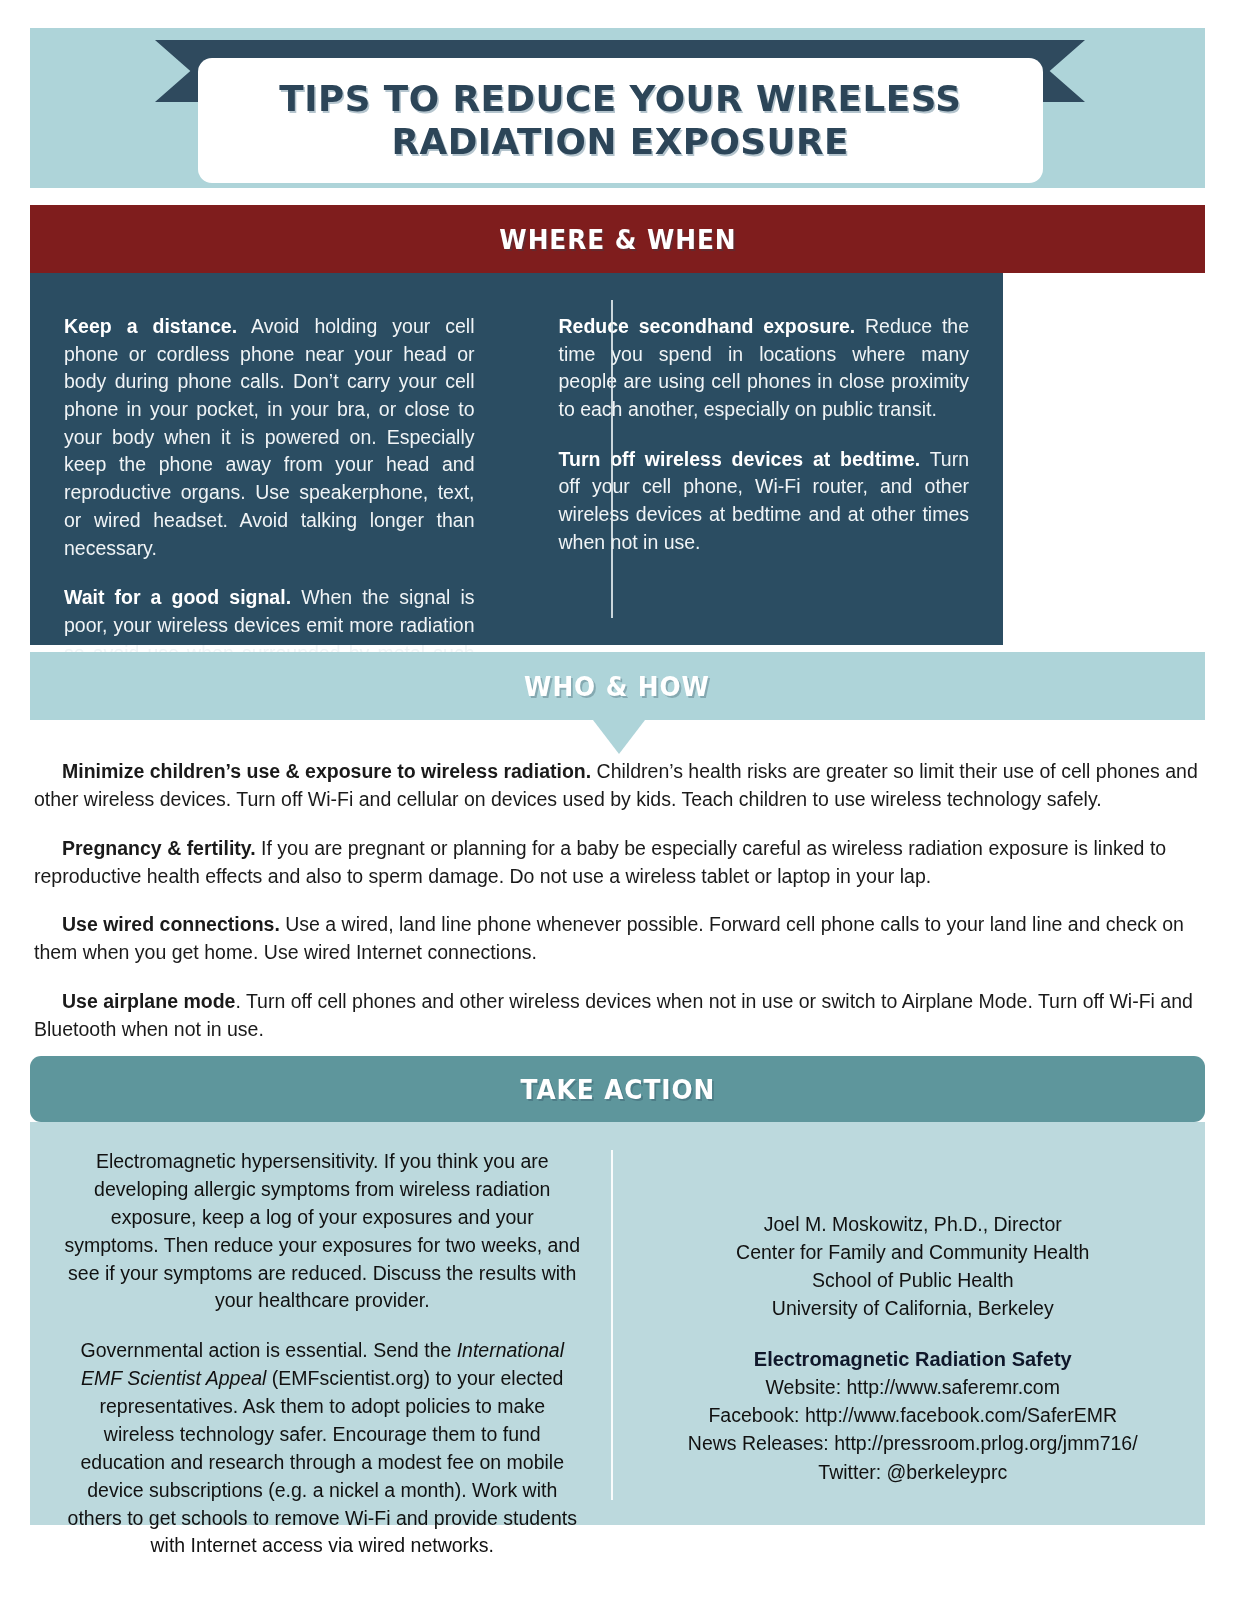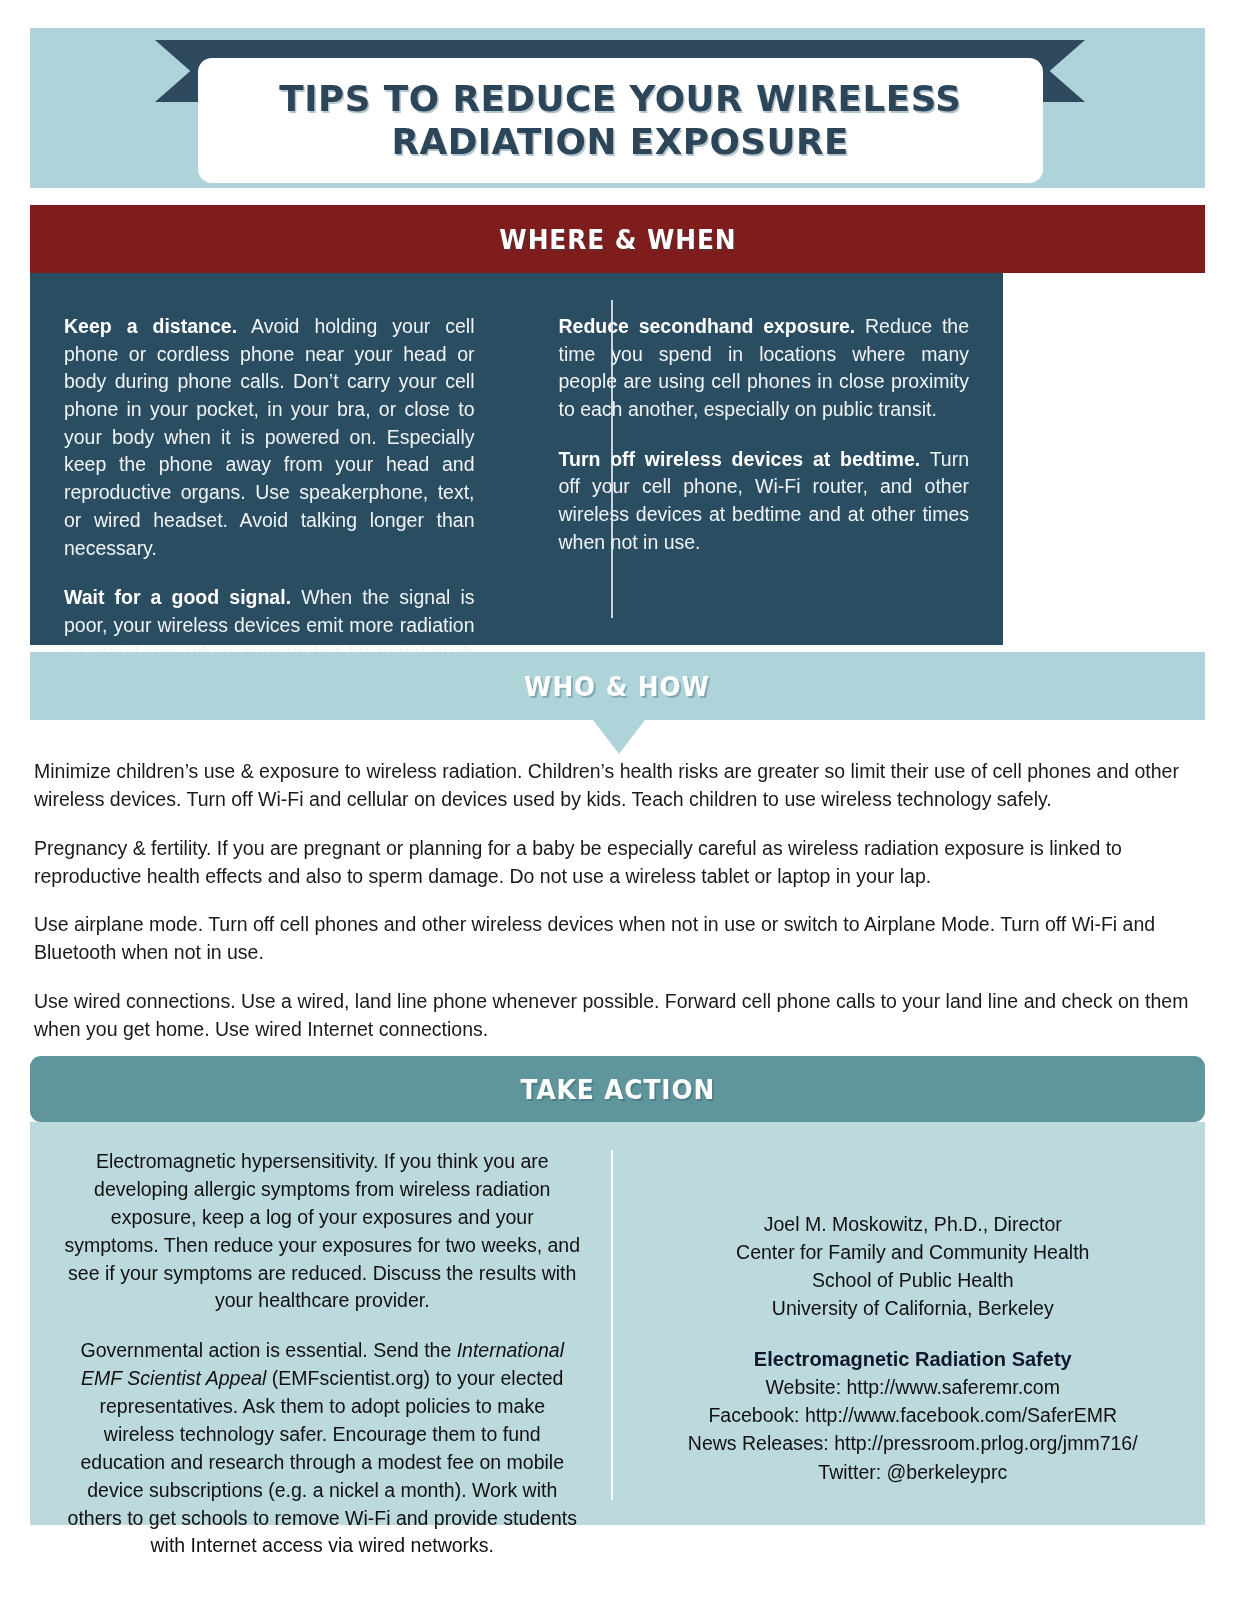--- a/index.html
+++ b/index.html
@@ -106,21 +106,21 @@
     background: #ffffff;
     padding: 0 4px;
   }
   .wt {
     color: #1a1a1a;
     font-size: 19.5px;
     line-height: 1.45;
     margin-bottom: 20px;
     text-align: left;
   }
-  .wt b { font-weight: 400; }
+  .wt b { font-weight: 700; margin-left: 28px; }
 
   
   .light-panel {
     position: absolute; left: 30px; top: 1122px;
     width: 1175px; height: 403px;
     background: #bcd9dd;
   }
   .light-panel .cols { display: flex; height: 100%; }
   .light-panel .col { flex: 1; padding: 26px 34px 0 34px; }
   .light-panel .col.right { padding-top: 88px; padding-left: 40px; }
@@ -198,24 +198,24 @@
   <div class="notch" id="notch-who"></div>
 
   <div class="white-sec">
     <p class="wt">
       <b>Minimize children’s use &amp; exposure to wireless radiation.</b><span> Children’s health risks are greater so limit their use of cell phones and other wireless devices. Turn off Wi-Fi and cellular on devices used by kids. Teach children to use wireless technology safely.</span>
     </p>
     <p class="wt">
       <b>Pregnancy &amp; fertility.</b><span> If you are pregnant or planning for a baby be especially careful as wireless radiation exposure is linked to reproductive health effects and also to sperm damage. Do not use a wireless tablet or laptop in your lap.</span>
     </p>
     <p class="wt">
+      <b>Use wired connections.</b><span> Use a wired, land line phone whenever possible. Forward cell phone calls to your land line and check on them when you get home. Use wired Internet connections.</span>
+    </p>
+    <p class="wt">
       <b>Use airplane mode</b><span>. Turn off cell phones and other wireless devices when not in use or switch to Airplane Mode. Turn off Wi-Fi and Bluetooth when not in use.</span>
-    </p>
-    <p class="wt">
-      <b>Use wired connections.</b><span> Use a wired, land line phone whenever possible. Forward cell phone calls to your land line and check on them when you get home. Use wired Internet connections.</span>
     </p>
   </div>
 
   <div class="banner" id="banner-take">
     <span class="banner-label">TAKE ACTION</span>
   </div>
   <div class="notch" id="notch-take"></div>
 
   <div class="light-panel">
     <div class="cols">

